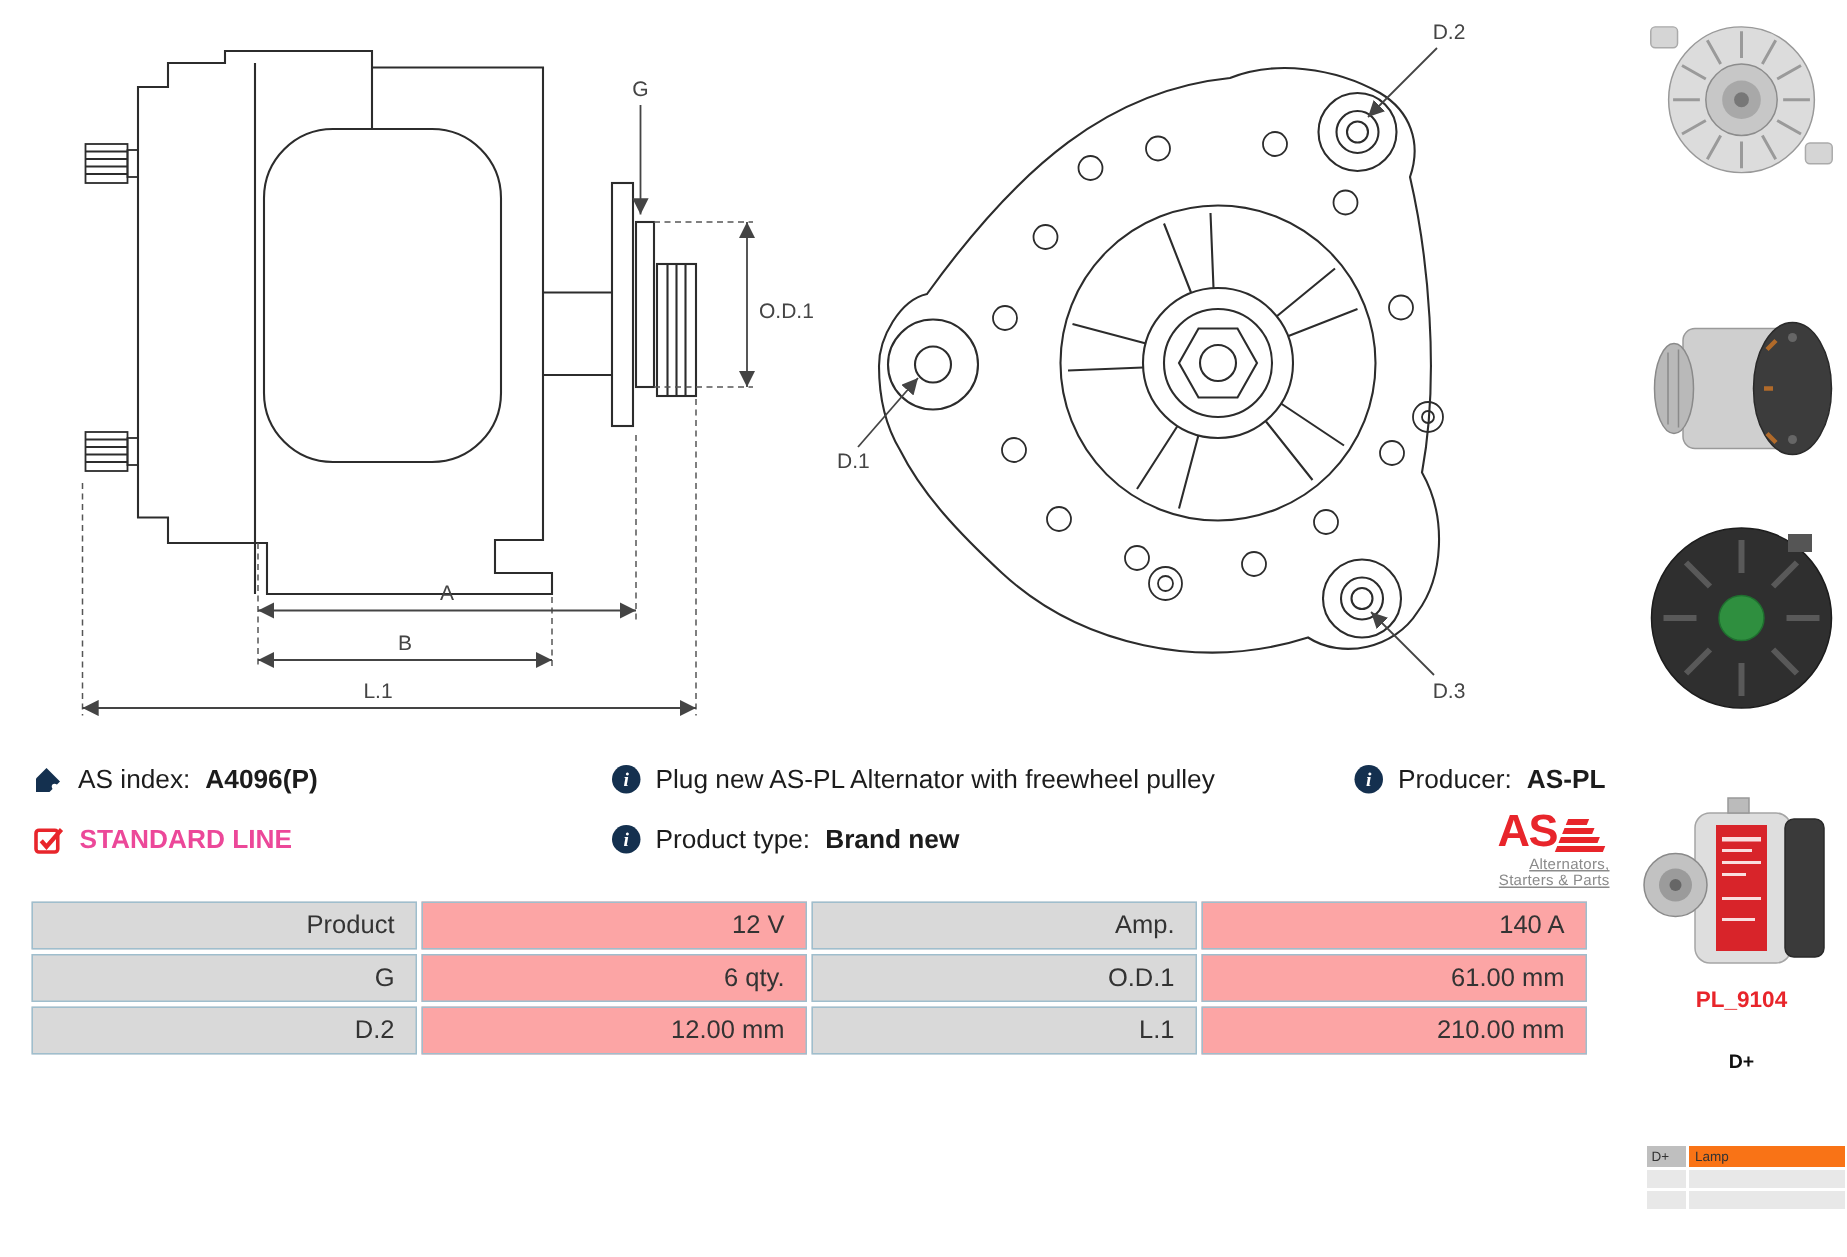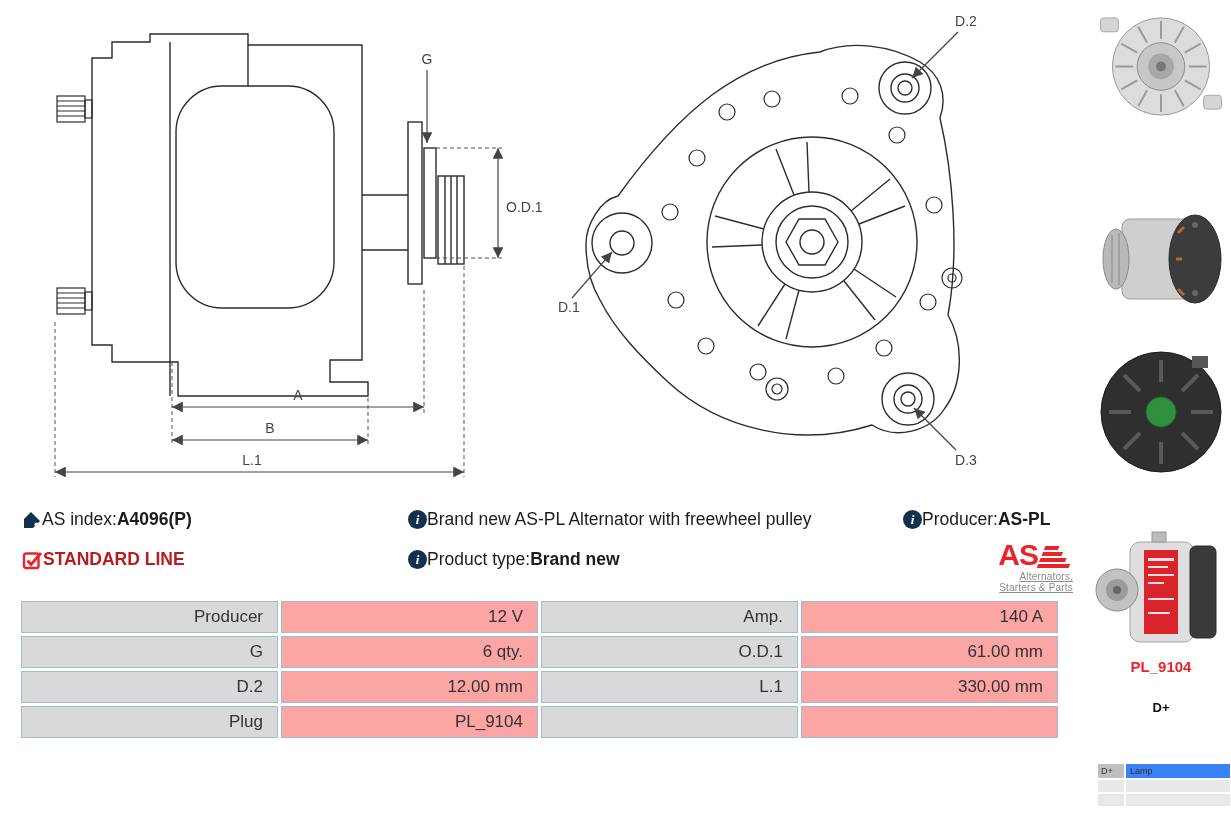--- a/index.html
+++ b/index.html
@@ -6,28 +6,28 @@
   html,body { width:1231px; height:838px; background:#fff;
     font-family:"Liberation Sans", sans-serif; }
   .page { position:relative; width:1231px; height:838px; background:#fff; overflow:hidden; }
   .abs { position:absolute; }
 
   
   svg text { font-family:"Liberation Sans", sans-serif; }
   .dim-text { font-size:14px; fill:#444; }
 
   
-  .inforow { position:absolute; display:flex; align-items:center; 
+  .inforow { position:absolute; display:flex; align-items:center; gap:10px;
     font-size:17.5px; color:#1c1c1c; white-space:nowrap; }
   .inforow b { font-weight:700; }
   .info-icon { width:19px; height:19px; min-width:19px; border-radius:50%;
     background:#14304f; color:#fff; display:inline-flex; align-items:center;
     justify-content:center; font-size:13px; font-weight:700; font-style:italic;
     font-family:"Liberation Serif", serif; }
-  .std-line { color:#b91c1c; font-weight:700; }
+  .std-line { color:#ec4899; font-weight:700; }
 
   
   .aslogo { position:absolute; left:983px; top:538px; width:90px; text-align:right; }
   .aslogo .mark { display:flex; align-items:flex-end; justify-content:flex-end; height:30px; }
   .aslogo .as-text { color:#e8252b; font-weight:700; font-size:30px;
     line-height:26px; letter-spacing:-1px; }
   .aslogo .bars { display:flex; flex-direction:column; gap:2px; margin-left:3px;
     transform:skewX(-22deg); }
   .aslogo .bars span { display:block; height:4px; background:#e8252b; }
   .aslogo .bars .b1 { width:14px; } .aslogo .bars .b2 { width:20px; }
@@ -45,21 +45,21 @@
   
   .photo { position:absolute; left:1092px; width:138px; background:#fff; }
   .plug-code { position:absolute; left:1092px; top:658px; width:138px; text-align:center;
     color:#e8252b; font-weight:700; font-size:15px; }
   .terminal { position:absolute; left:1092px; top:700px; width:138px; text-align:center;
     color:#111; font-weight:700; font-size:13px; }
   .mini-table { position:absolute; left:1098px; top:764px; width:132px; font-size:9px; color:#333; }
   .mini-table .row { display:flex; gap:2px; margin-bottom:2px; }
   .mini-table .c1 { width:26px; height:14px; background:#bfbfbf; display:flex;
     align-items:center; padding-left:3px; }
-  .mini-table .c2 { flex:1; height:14px; background:#3b82f6; display:flex;
+  .mini-table .c2 { flex:1; height:14px; background:#f97316; display:flex;
     align-items:center; padding-left:4px; }
   .mini-table .r2 .c1, .mini-table .r2 .c2,
   .mini-table .r3 .c1, .mini-table .r3 .c2 { background:#e8e8e8; height:12px; }
 </style>
 </head>
 <body>
 
 <div class="page">
 
   <svg class="abs" style="left:30px;top:5px" width="515" height="480" viewBox="30 5 515 480">
@@ -178,21 +178,21 @@
   <div class="inforow" style="left:22px;top:549px">
     <svg width="21" height="20" viewBox="0 0 21 20">
       <rect x="2" y="3.5" width="14.5" height="14.5" rx="2" fill="none" stroke="#e8252b" stroke-width="2.4"></rect>
       <path d="M5.5,10.5 L9,14.5 L19,3" fill="none" stroke="#e8252b" stroke-width="2.8"></path>
     </svg>
     <span class="std-line">STANDARD LINE</span>
   </div>
 
   <div class="inforow" style="left:408px;top:509px">
     <span class="info-icon">i</span>
-    <span>Brand new AS-PL Alternator with freewheel pulley</span>
+    <span>Plug new AS-PL Alternator with freewheel pulley</span>
   </div>
 
   <div class="inforow" style="left:408px;top:549px">
     <span class="info-icon">i</span>
     <span>Product type:</span>
     <b>Brand new</b>
   </div>
 
   <div class="inforow" style="left:903px;top:509px">
     <span class="info-icon">i</span>
@@ -215,42 +215,36 @@
 
   <table class="spec-table">
     <colgroup>
         <col style="width:25%">
         <col style="width:25%">
         <col style="width:25%">
         <col style="width:25%">
       </colgroup>
     <tbody>
         <tr>
-      <td class="lbl">Producer</td>
+      <td class="lbl">Product</td>
       <td class="val">12 V</td>
       <td class="lbl">Amp.</td>
       <td class="val">140 A</td>
     </tr>
     <tr>
       <td class="lbl">G</td>
       <td class="val">6 qty.</td>
       <td class="lbl">O.D.1</td>
       <td class="val">61.00 mm</td>
     </tr>
     <tr>
       <td class="lbl">D.2</td>
       <td class="val">12.00 mm</td>
       <td class="lbl">L.1</td>
-      <td class="val">330.00 mm</td>
-    </tr>
-    <tr>
-      <td class="lbl">Plug</td>
-      <td class="val">PL_9104</td>
-      <td class="lbl"></td>
-      <td class="val"></td>
+      <td class="val">210.00 mm</td>
     </tr>
   </tbody>
     </table>
 
   <svg class="photo" style="top:8px" width="138" height="117" viewBox="0 0 138 118">
     <rect x="8" y="10" width="18" height="14" rx="3" fill="#d5d5d5" stroke="#aaa"></rect>
     <rect x="112" y="88" width="18" height="14" rx="3" fill="#d5d5d5" stroke="#aaa"></rect>
     <circle cx="69" cy="59" r="49" fill="#dcdcdc" stroke="#999"></circle>
     <g stroke="#9a9a9a" stroke-width="2">
       <path d="M97,59H115 M93,73L109,82 M83,83L92,99 M69,87V105 M55,83L46,99 M45,73L29,82 M41,59H23 M45,45L29,36 M55,35L46,19 M69,31V13 M83,35L92,19 M93,45L109,36"></path>

